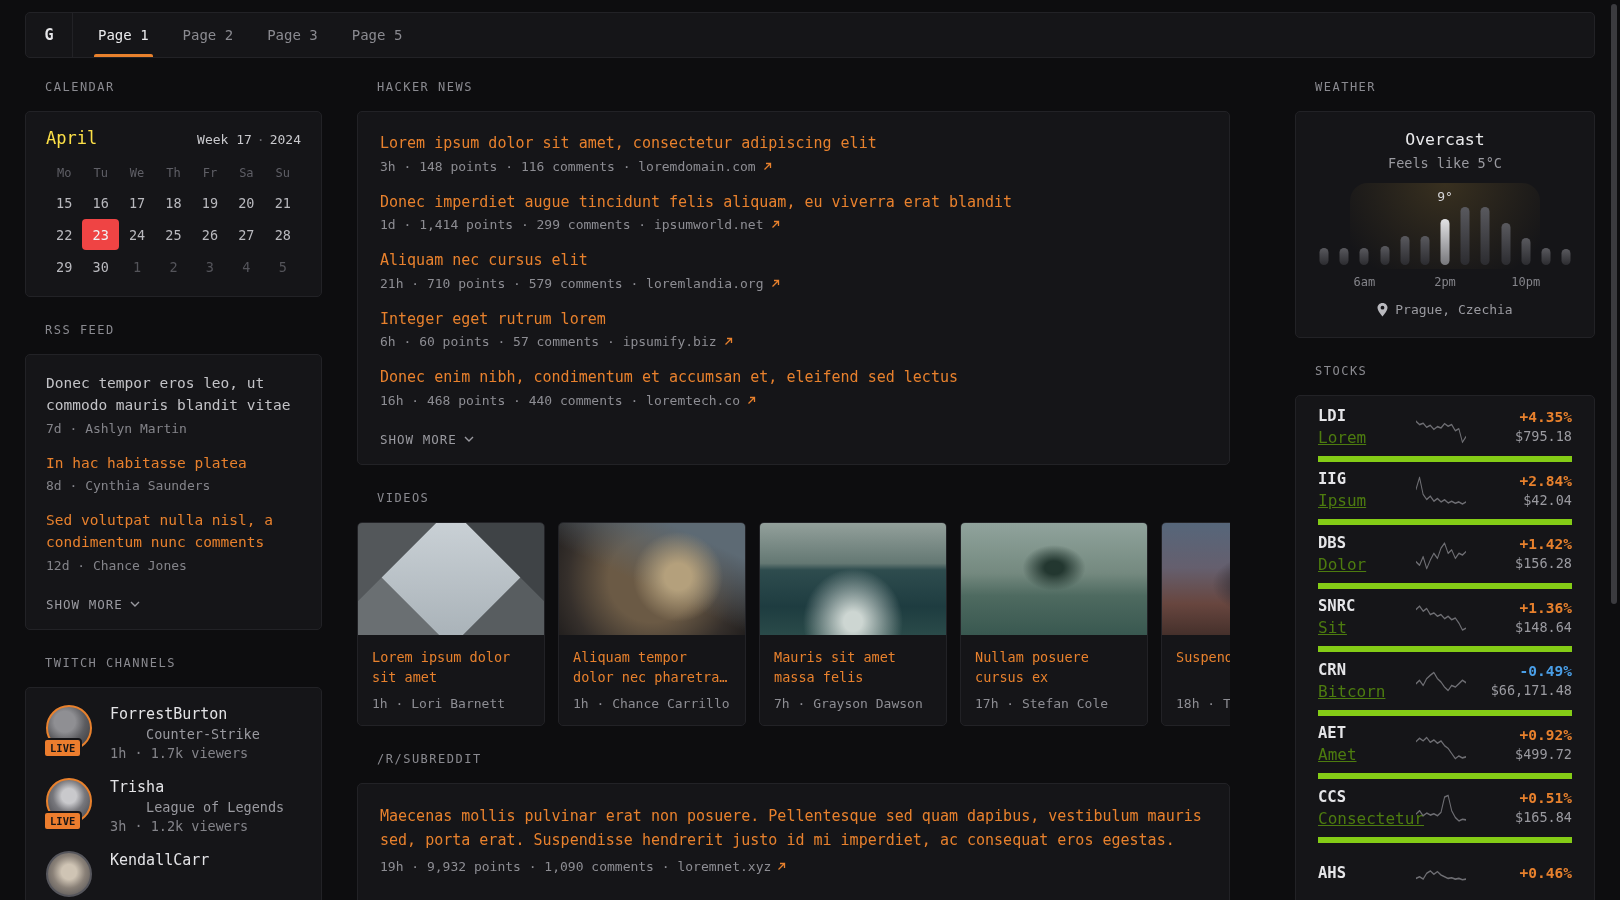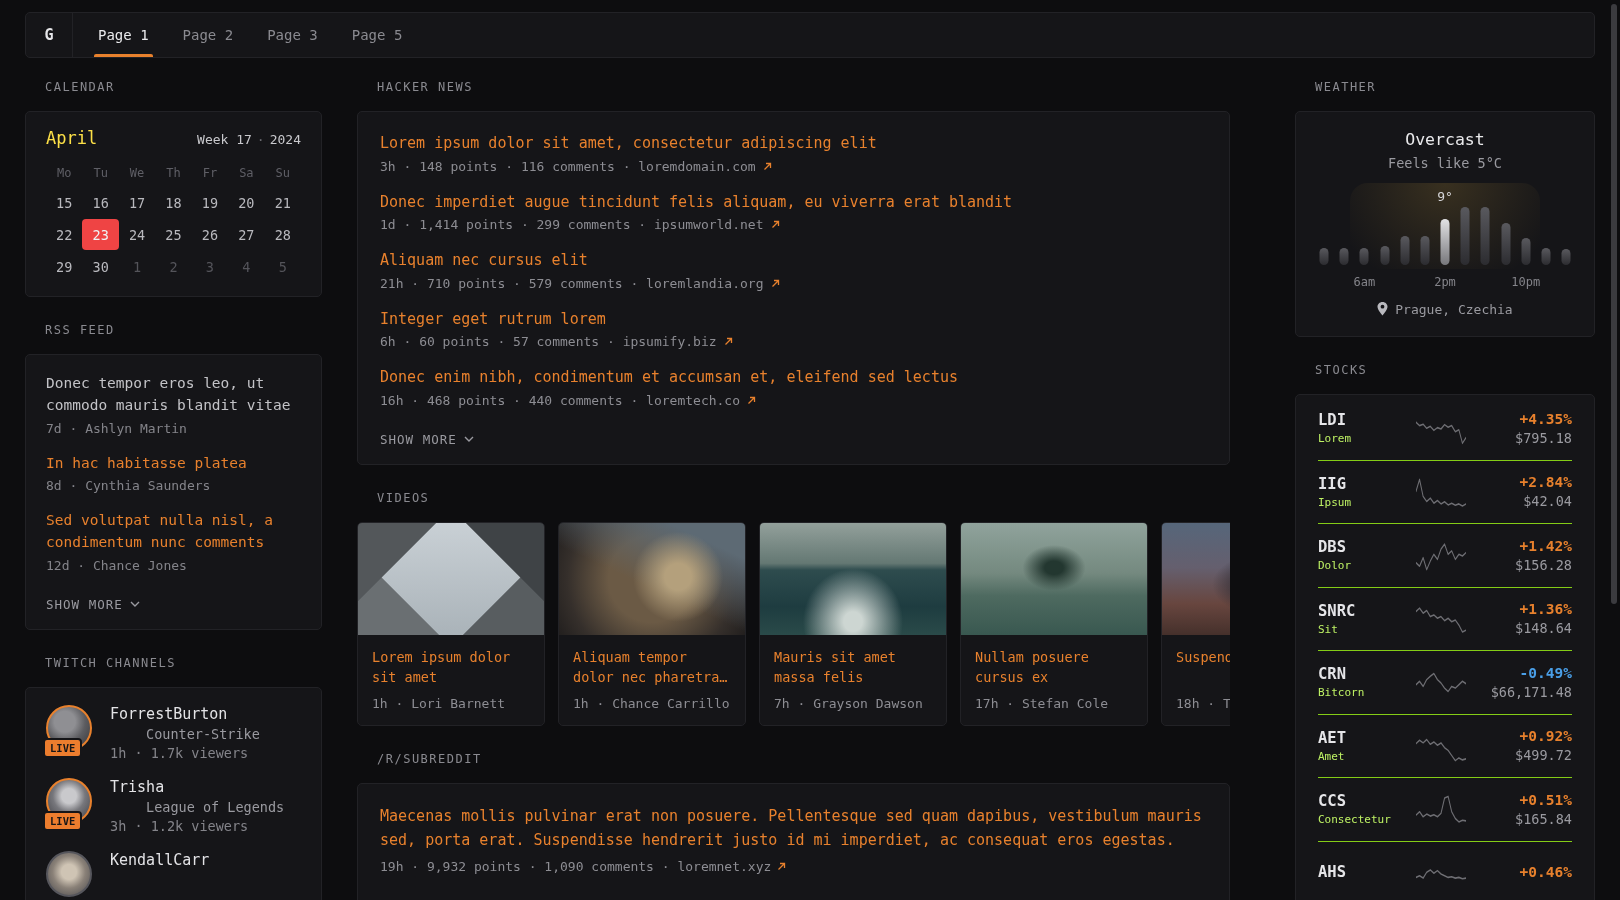--- a/index.html
+++ b/index.html
@@ -155,30 +155,30 @@
   }
   .wx-bar.current { background:linear-gradient(180deg,#e2e2e4,#77777b); }
   .wx-temp {
     position:absolute; transform:translateX(-50%); top:6px;
     font-size:13px; color:#d6d6d9;
   }
   .wx-time {
     position:absolute; bottom:0; transform:translateX(-50%);
     font-size:12px; color:#84848a;
   }
-  .wx-loc { margin-top:13px; font-size:13px; color:#9a9aa0; display:inline-flex; align-items:flex-start; gap:7px; }
+  .wx-loc { margin-top:13px; font-size:13px; color:#9a9aa0; display:inline-flex; align-items:flex-end; gap:7px; }
   .pin-icon { width:11px; height:14px; color:#b9b9be; }
 
   
   .stocks { padding:2px 22px; }
-  .stock-row { display:flex; align-items:center; height:63.5px; border-bottom:1px solid #84cc16; cursor:pointer; }
+  .stock-row { display:flex; align-items:center; height:63.5px; border-bottom:6px solid #84cc16; cursor:pointer; }
   .stock-row:last-child { border-bottom:none; }
   .stock-ids { width:92px; flex:none; }
   .stock-sym { font-size:15.5px; font-weight:bold; color:#e5e5e8; }
-  .stock-name { font-size:11px; color:#bef264; margin-top:3px; }
+  .stock-name { font-size:16px; color:#4d7c0f; margin-top:3px;text-decoration:underline; }
   .spark { flex:1; height:40px; min-width:0; padding:0 6px; }
   .spark svg { width:100%; height:100%; display:block; }
   .stock-vals { width:100px; flex:none; text-align:right; }
   .stock-change { font-size:14.5px; font-weight:bold; }
   .stock-change.pos { color:#e8812d; }
   .stock-change.neg { color:#4a9fe8; }
   .stock-price { font-size:13.5px; color:#9a9aa0; margin-top:3px; white-space:nowrap; }
 
   
   .scrollbar-thumb {

